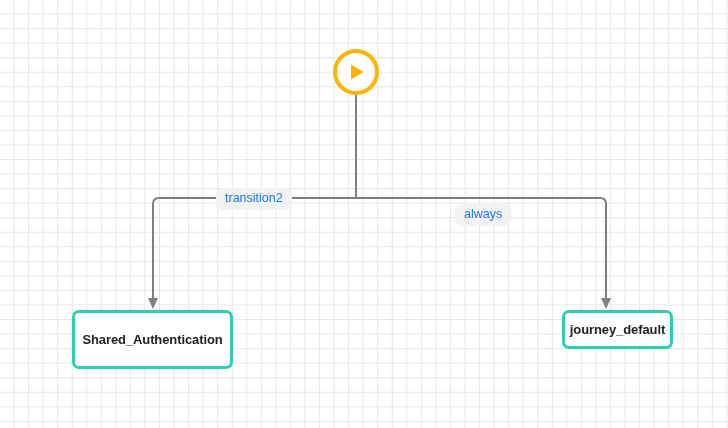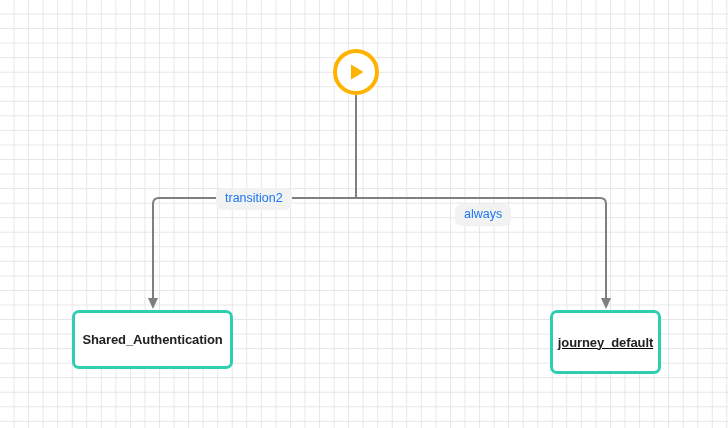--- a/index.html
+++ b/index.html
@@ -84,25 +84,24 @@
     white-space: nowrap;
     letter-spacing: -0.1px;
   }
   #node-shared-authentication {
     left: 72px;
     top: 310px;
     width: 161px;
     height: 59px;
   }
   #node-journey-default {
-    left: 550px;
+    left: 562px;
     top: 310px;
     width: 111px;
-    height: 64px;
-    text-decoration: underline;
+    height: 39px;
   }
 
   
   .edge-label {
     position: absolute;
     background: #f2f2f2;
     border-radius: 7px;
     padding: 3px 9px 4px 9px;
     font-size: 12.5px;
     color: #1976f2;

